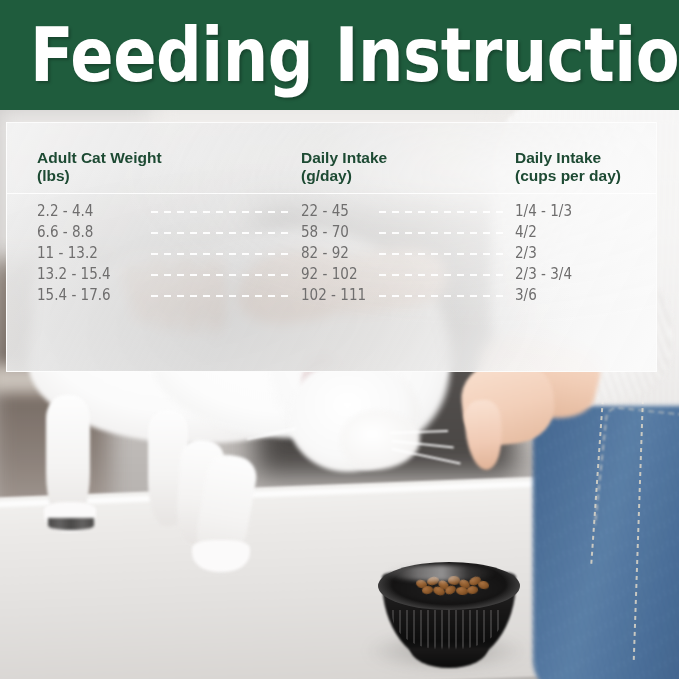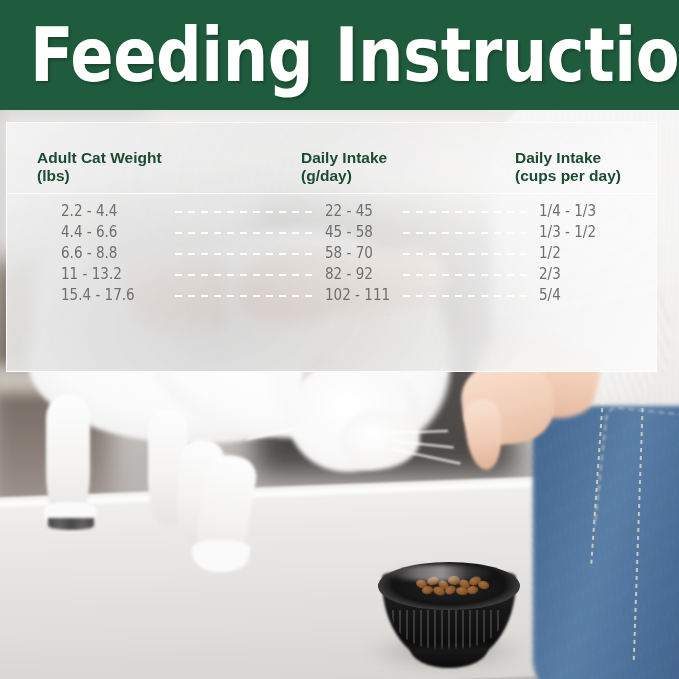--- a/index.html
+++ b/index.html
@@ -483,21 +483,20 @@
   }
   #th-1 { left:30px; }
   #th-2 { left:294px; }
   #th-3 { left:508px; }
 
   
   #tbody {
     position:absolute;
     left:0; top:78px;
     width:651px;
-    padding-left:24px;
   }
   .row {
     position:relative;
     height:21px;
   }
   .cell {
     position:absolute;
     top:0;
     font-family:"Liberation Sans Narrow","DejaVu Sans Condensed","Liberation Sans", sans-serif;
     font-size:15.5px;
@@ -642,43 +641,43 @@
 
     <div id="tbody">
         <div class="row">
           <div class="cell c1" style="color: rgb(111, 110, 110);">2.2 - 4.4</div>
           <div class="dash d1"></div>
           <div class="cell c2" style="color: rgb(111, 110, 110);">22 - 45</div>
           <div class="dash d2"></div>
           <div class="cell c3" style="color: rgb(111, 110, 110);">1/4 - 1/3</div>
         </div>
         <div class="row">
-          <div class="cell c1" style="color: rgb(111, 110, 110);">4.4 - 6.6</div>
-          <div class="dash d1"></div>
-          <div class="cell c2" style="color: rgb(111, 110, 110);">45 - 58</div>
-          <div class="dash d2"></div>
-          <div class="cell c3" style="color: rgb(111, 110, 110);">1/3 - 1/2</div>
-        </div>
-        <div class="row">
           <div class="cell c1" style="color: rgb(111, 110, 110);">6.6 - 8.8</div>
           <div class="dash d1"></div>
           <div class="cell c2" style="color: rgb(111, 110, 110);">58 - 70</div>
           <div class="dash d2"></div>
-          <div class="cell c3" style="color: rgb(111, 110, 110);">1/2</div>
+          <div class="cell c3" style="color: rgb(111, 110, 110);">4/2</div>
         </div>
         <div class="row">
           <div class="cell c1" style="color: rgb(111, 110, 110);">11 - 13.2</div>
           <div class="dash d1"></div>
           <div class="cell c2" style="color: rgb(111, 110, 110);">82 - 92</div>
           <div class="dash d2"></div>
           <div class="cell c3" style="color: rgb(111, 110, 110);">2/3</div>
         </div>
         <div class="row">
+          <div class="cell c1" style="color: rgb(111, 110, 110);">13.2 - 15.4</div>
+          <div class="dash d1"></div>
+          <div class="cell c2" style="color: rgb(111, 110, 110);">92 - 102</div>
+          <div class="dash d2"></div>
+          <div class="cell c3" style="color: rgb(111, 110, 110);">2/3 - 3/4</div>
+        </div>
+        <div class="row">
           <div class="cell c1" style="color: rgb(111, 110, 110);">15.4 - 17.6</div>
           <div class="dash d1"></div>
           <div class="cell c2" style="color: rgb(111, 110, 110);">102 - 111</div>
           <div class="dash d2"></div>
-          <div class="cell c3" style="color: rgb(111, 110, 110);">5/4</div>
+          <div class="cell c3" style="color: rgb(111, 110, 110);">3/6</div>
         </div>
       </div>
   </div>
 
 </div>
 
 </body></html>

